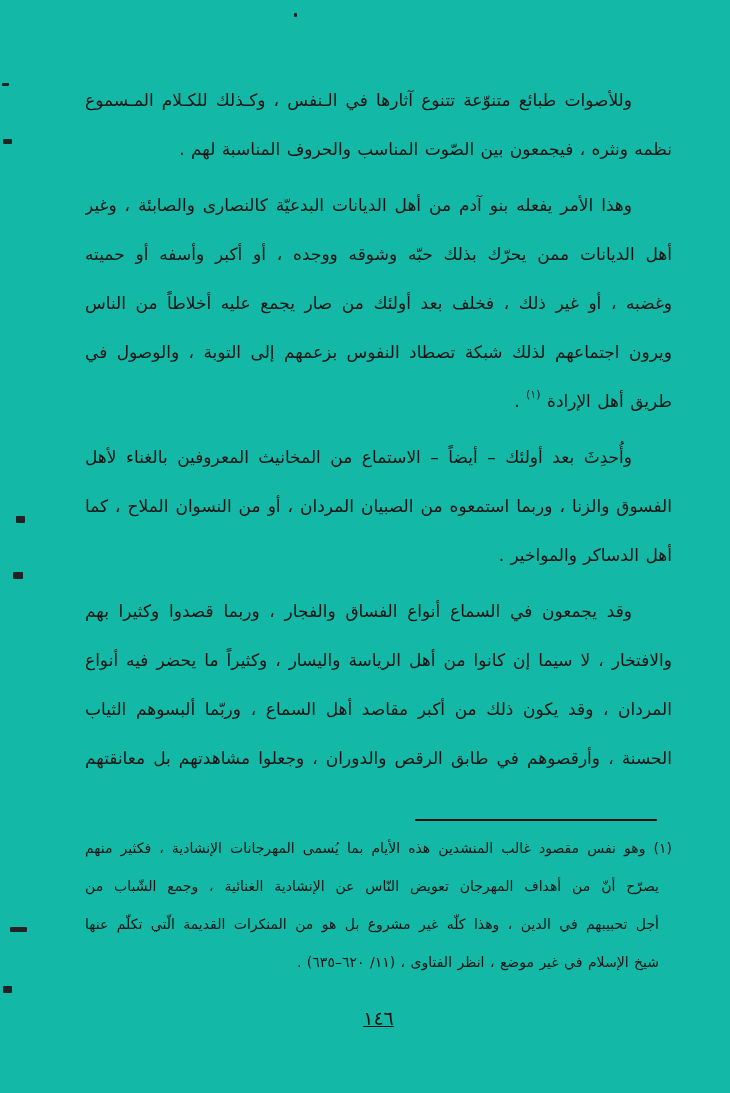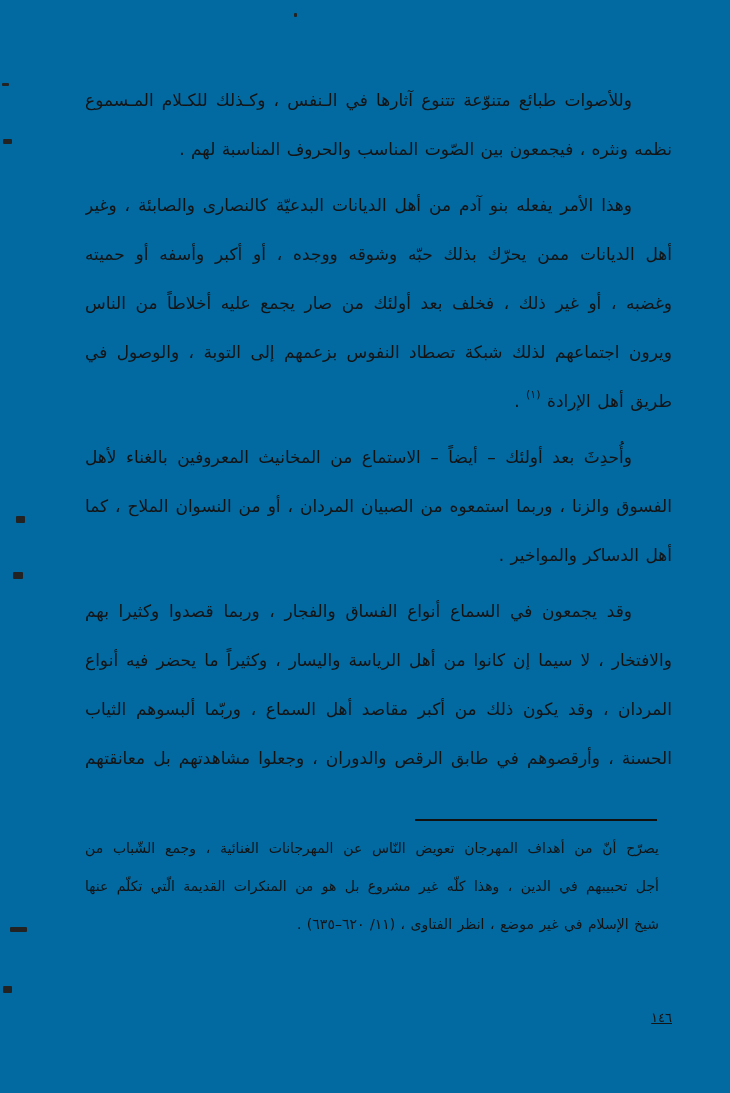--- a/index.html
+++ b/index.html
@@ -1,20 +1,20 @@
 <!DOCTYPE html>
 <html lang="ar" dir="rtl"><head>
 <meta charset="utf-8">
 <style>
   html,body { margin:0; padding:0; background:#e8e8e8; }
   .page {
     position:relative;
     width:730px; height:1093px;
     margin:0 auto;
-    background:#0369a1;
+    background:#14b8a6;
     color:#141414;
     font-family:"DejaVu Sans", sans-serif;
     overflow:hidden;
     direction:rtl;
   }
 
   
   .body-text {
     position:absolute;
     top:76px; left:85px; width:587px;
@@ -52,21 +52,22 @@
     overflow:hidden;
     word-spacing:1px;
   }
   .fline.j { text-align:justify; text-align-last:justify; }
   .fline.hang { padding-right:13px; }
 
   
   .page-number {
     position:absolute;
     top:1003px; left:85px; width:587px;
-    font-size:13px;
+    text-align:center;
+    font-size:19px;
     line-height:30px;
     letter-spacing:4px;
     text-decoration:underline;
   }
 
   
   .mark { position:absolute; background:#232323; border-radius:1px; }
   .m0 { left:294px; top:13px;  width:3px;  height:4px; }
   .m1 { left:2px;   top:83px;  width:7px;  height:3px; }
   .m2 { left:3px;   top:139px; width:9px;  height:5px; }
@@ -109,19 +110,20 @@
         <div class="line j ind">وقد يجمعون في السماع أنواع الفساق والفجار ، وربما قصدوا وكثيرا بهم</div>
         <div class="line j">والافتخار ، لا سيما إن كانوا من أهل الرياسة واليسار ، وكثيراً ما يحضر فيه أنواع</div>
         <div class="line j">المردان ، وقد يكون ذلك من أكبر مقاصد أهل السماع ، وربّما ألبسوهم الثياب المصبغة</div>
         <div class="line j">الحسنة ، وأرقصوهم في طابق الرقص والدوران ، وجعلوا مشاهدتهم بل معانقتهم</div>
       </div>
     </main>
 
   <hr class="footnote-sep">
 
   <section class="footnote">
-      <div class="fline j hang">يصرّح أنّ من أهداف المهرجان تعويض النّاس عن المهرجانات الغنائية ، وجمع الشّباب من</div>
+      <div class="fline j">(١) وهو نفس مقصود غالب المنشدين هذه الأيام بما يُسمى المهرجانات الإنشادية ، فكثير منهم</div>
+      <div class="fline j hang">يصرّح أنّ من أهداف المهرجان تعويض النّاس عن الإنشادية الغنائية ، وجمع الشّباب من</div>
       <div class="fline j hang">أجل تحبيبهم في الدين ، وهذا كلّه غير مشروع بل هو من المنكرات القديمة الّتي تكلّم عنها</div>
       <div class="fline hang">شيخ الإسلام في غير موضع ، انظر الفتاوى ، (١١/ ٦٢٠–٦٣٥) .</div>
     </section>
 
   <div class="page-number">١٤٦</div>
 </div>
 
 </body></html>

